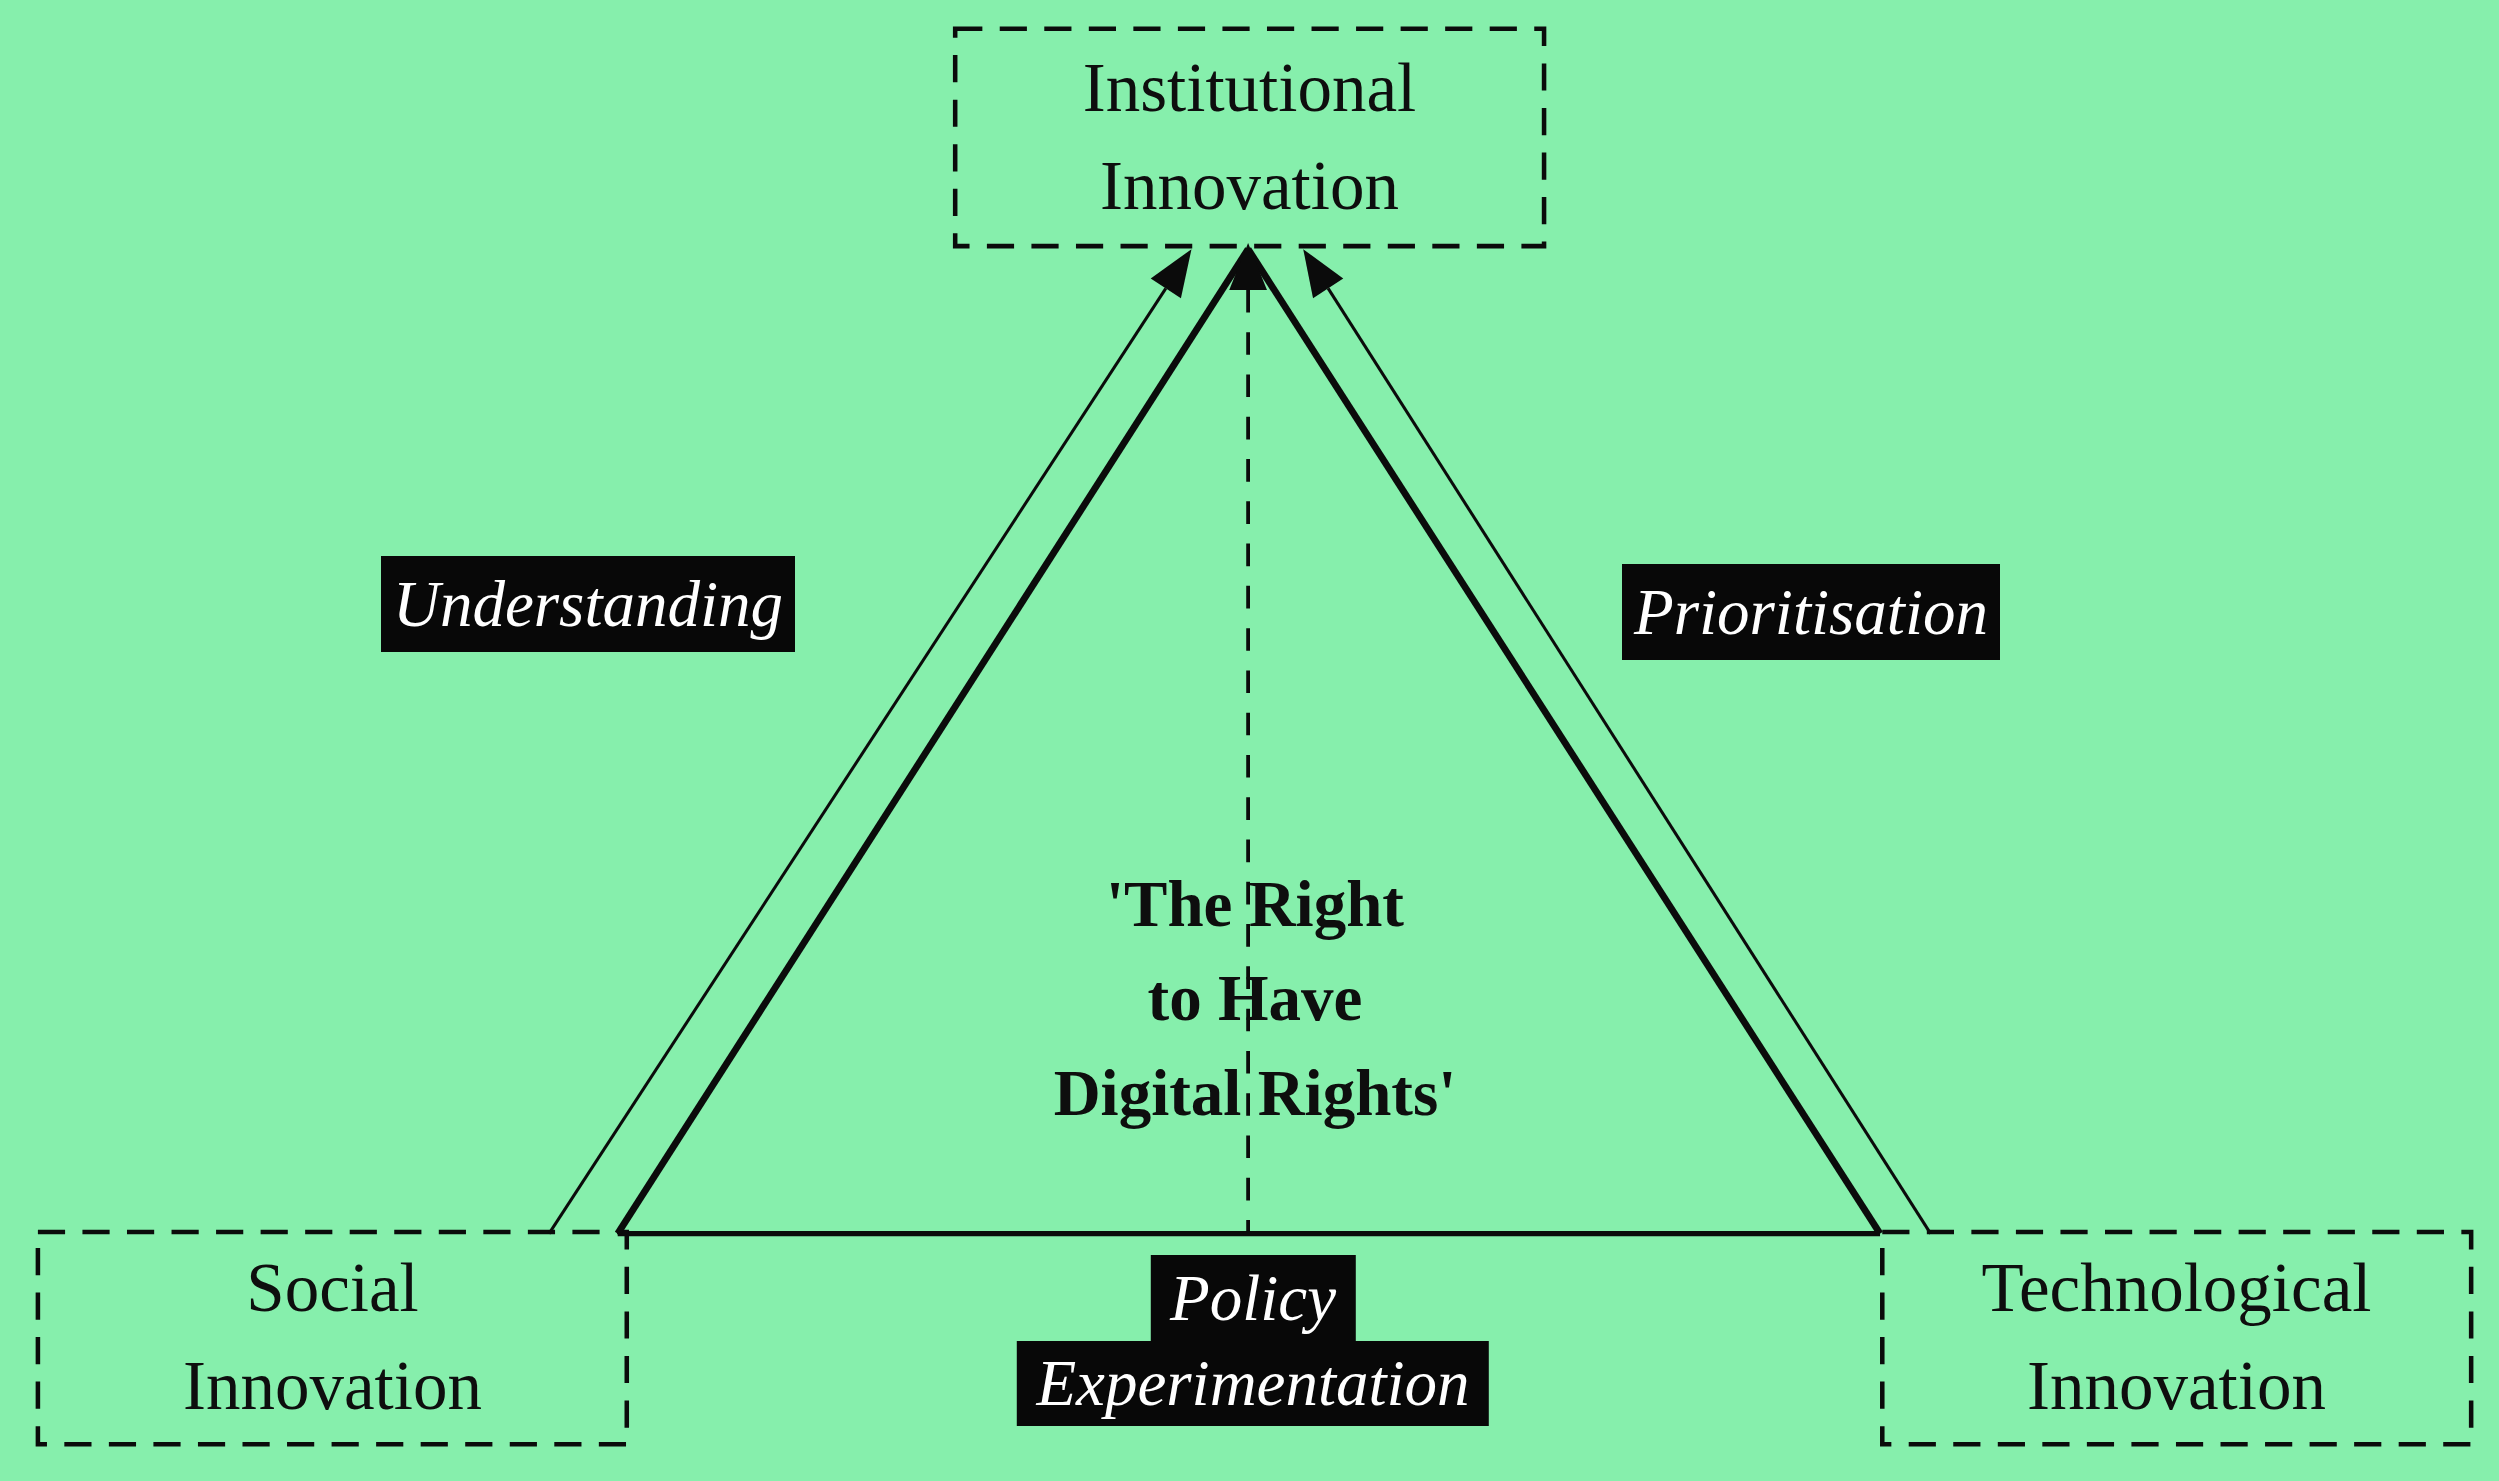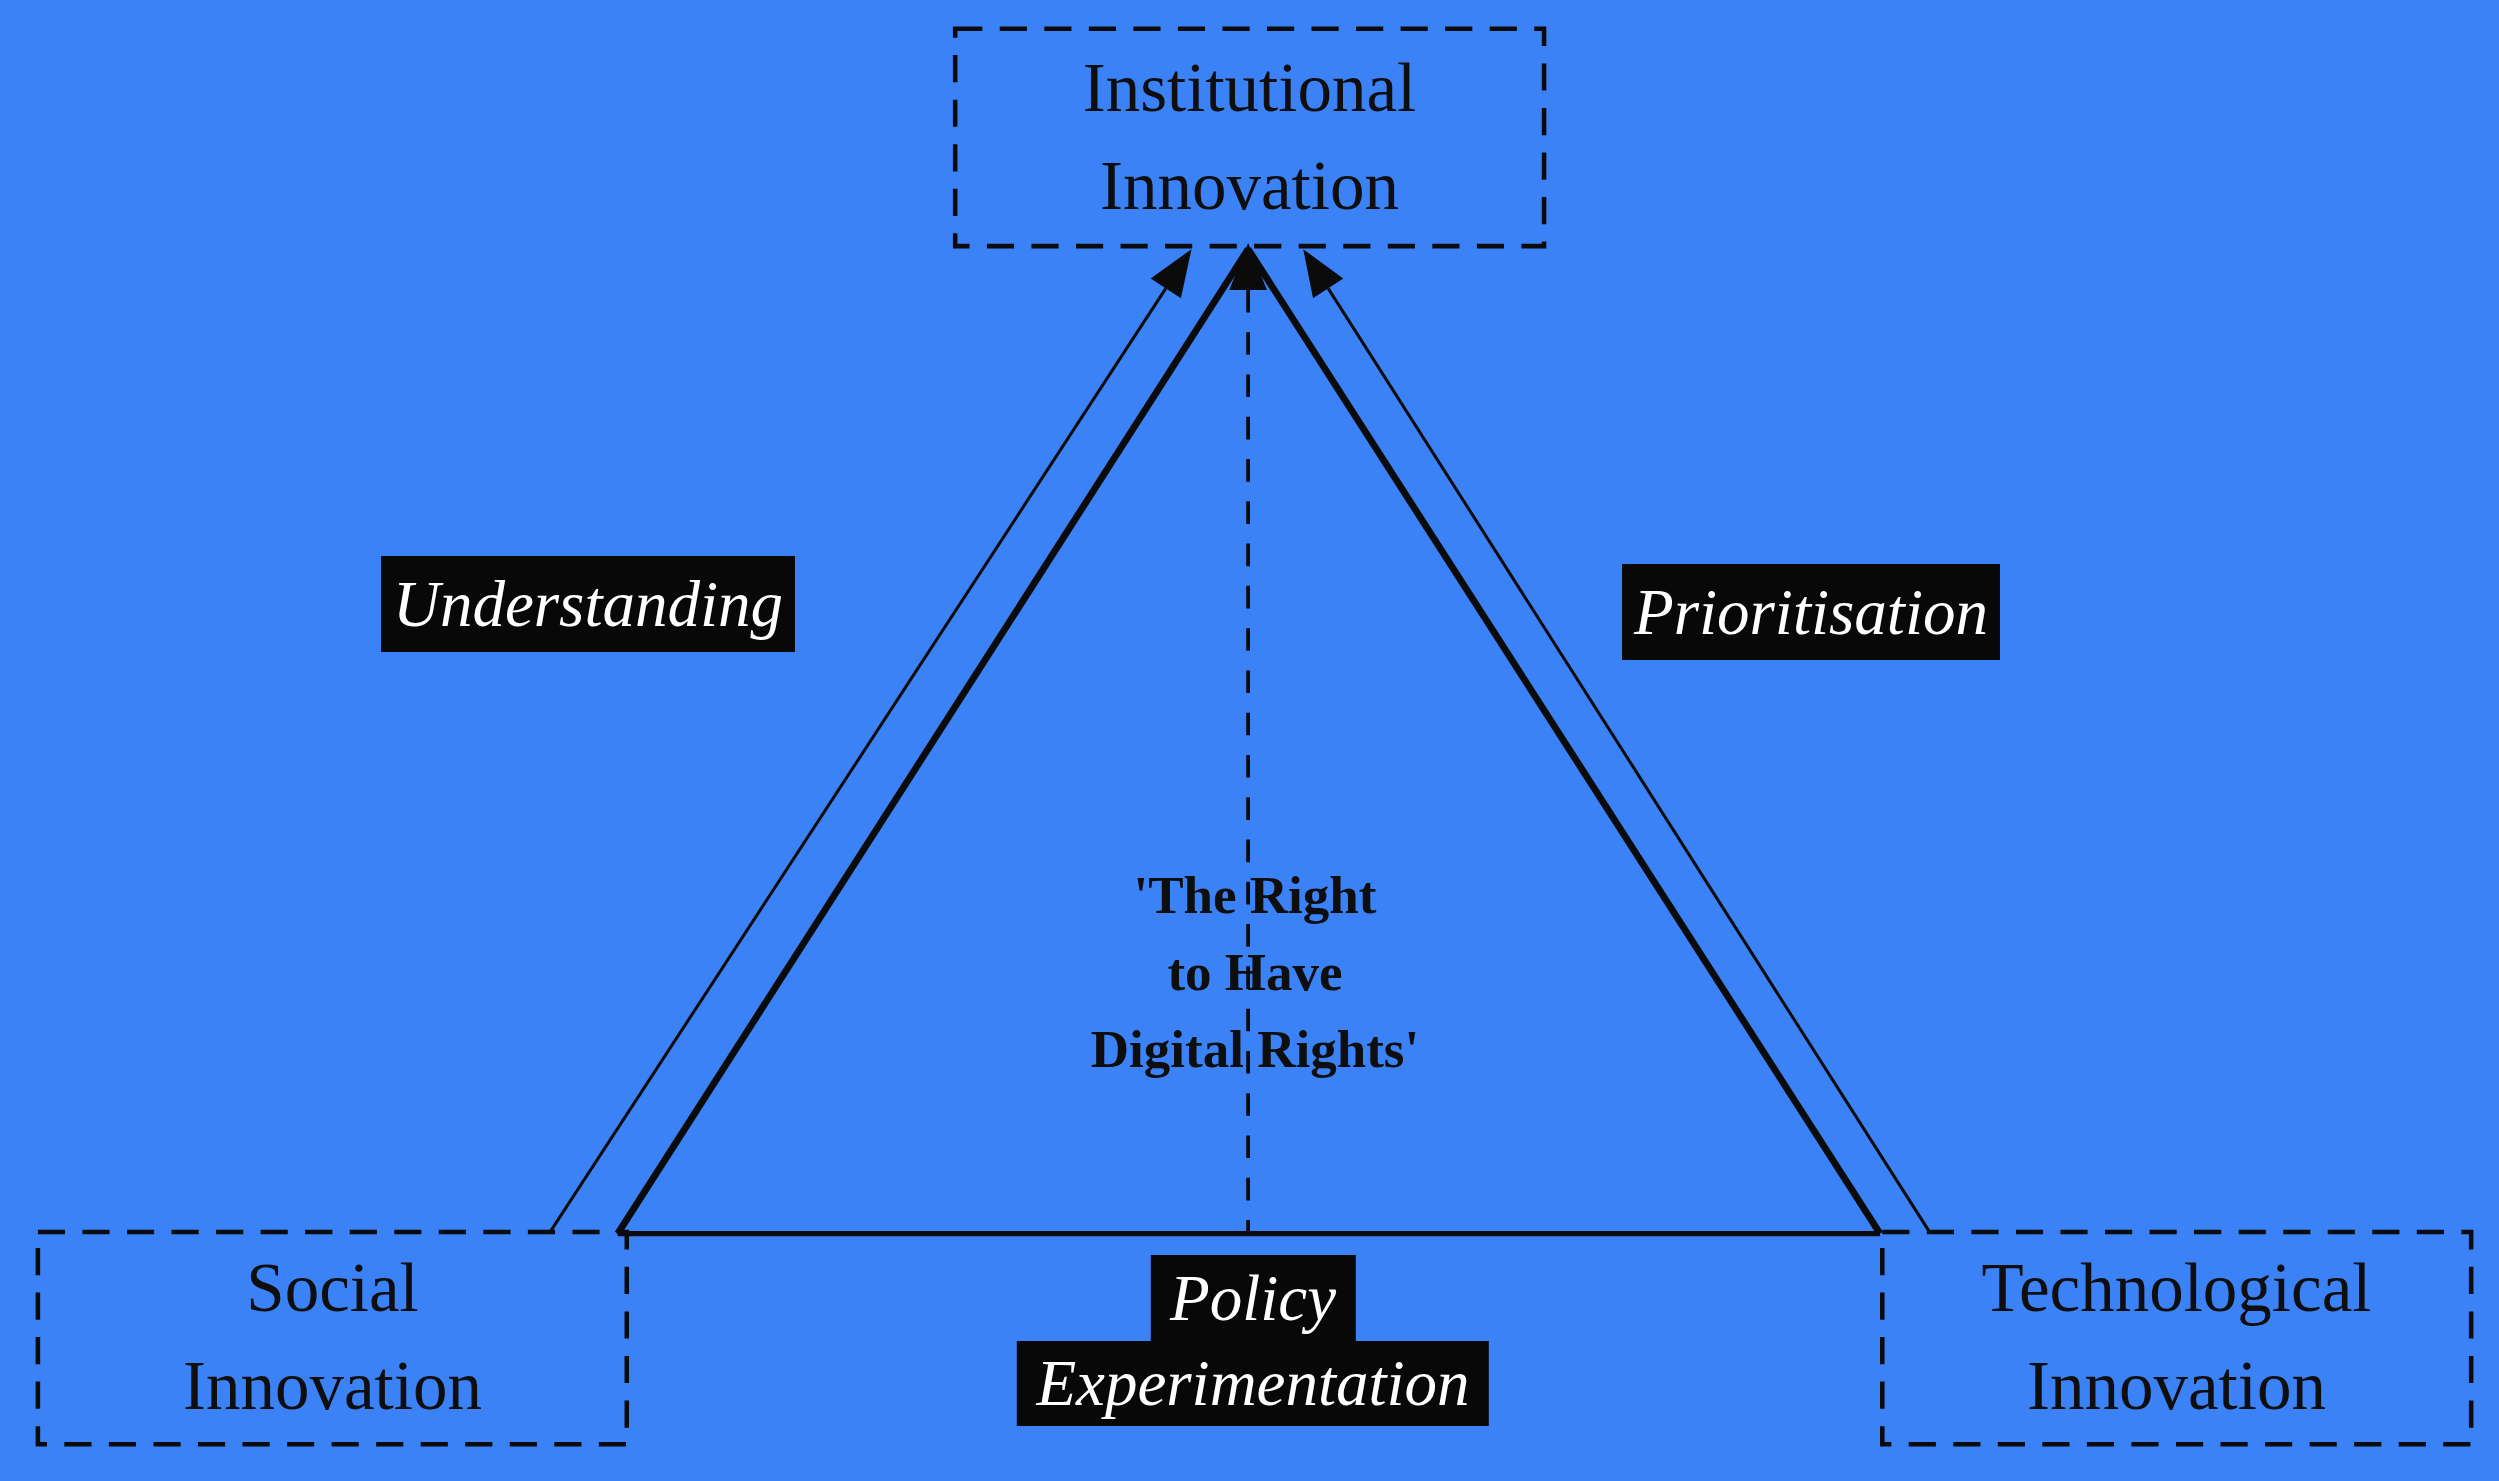--- a/index.html
+++ b/index.html
@@ -4,21 +4,21 @@
 <style>
   html, body {
     margin: 0;
     padding: 0;
     background: #ffffff;
   }
   #canvas {
     position: relative;
     width: 2500px;
     height: 1482px;
-    background: #3b82f6;
+    background: #86efac;
     overflow: hidden;
     font-family: "Liberation Serif", "DejaVu Serif", serif;
   }
   #geometry {
     position: absolute;
     left: 0;
     top: 0;
     width: 2500px;
     height: 1482px;
   }
@@ -66,21 +66,21 @@
     white-space: nowrap;
     text-align: center;
   }
   #center-text {
     position: absolute;
     left: 1255px;
     top: 857px;
     transform: translateX(-50%);
     text-align: center;
     font-weight: bold;
-    font-size: 53px;
+    font-size: 65px;
     line-height: 1.45;
     color: #0e0e0e;
     white-space: nowrap;
   }
   #center-text span { display: block; }
 </style>
 </head>
 <body>
 
 <div id="canvas">

